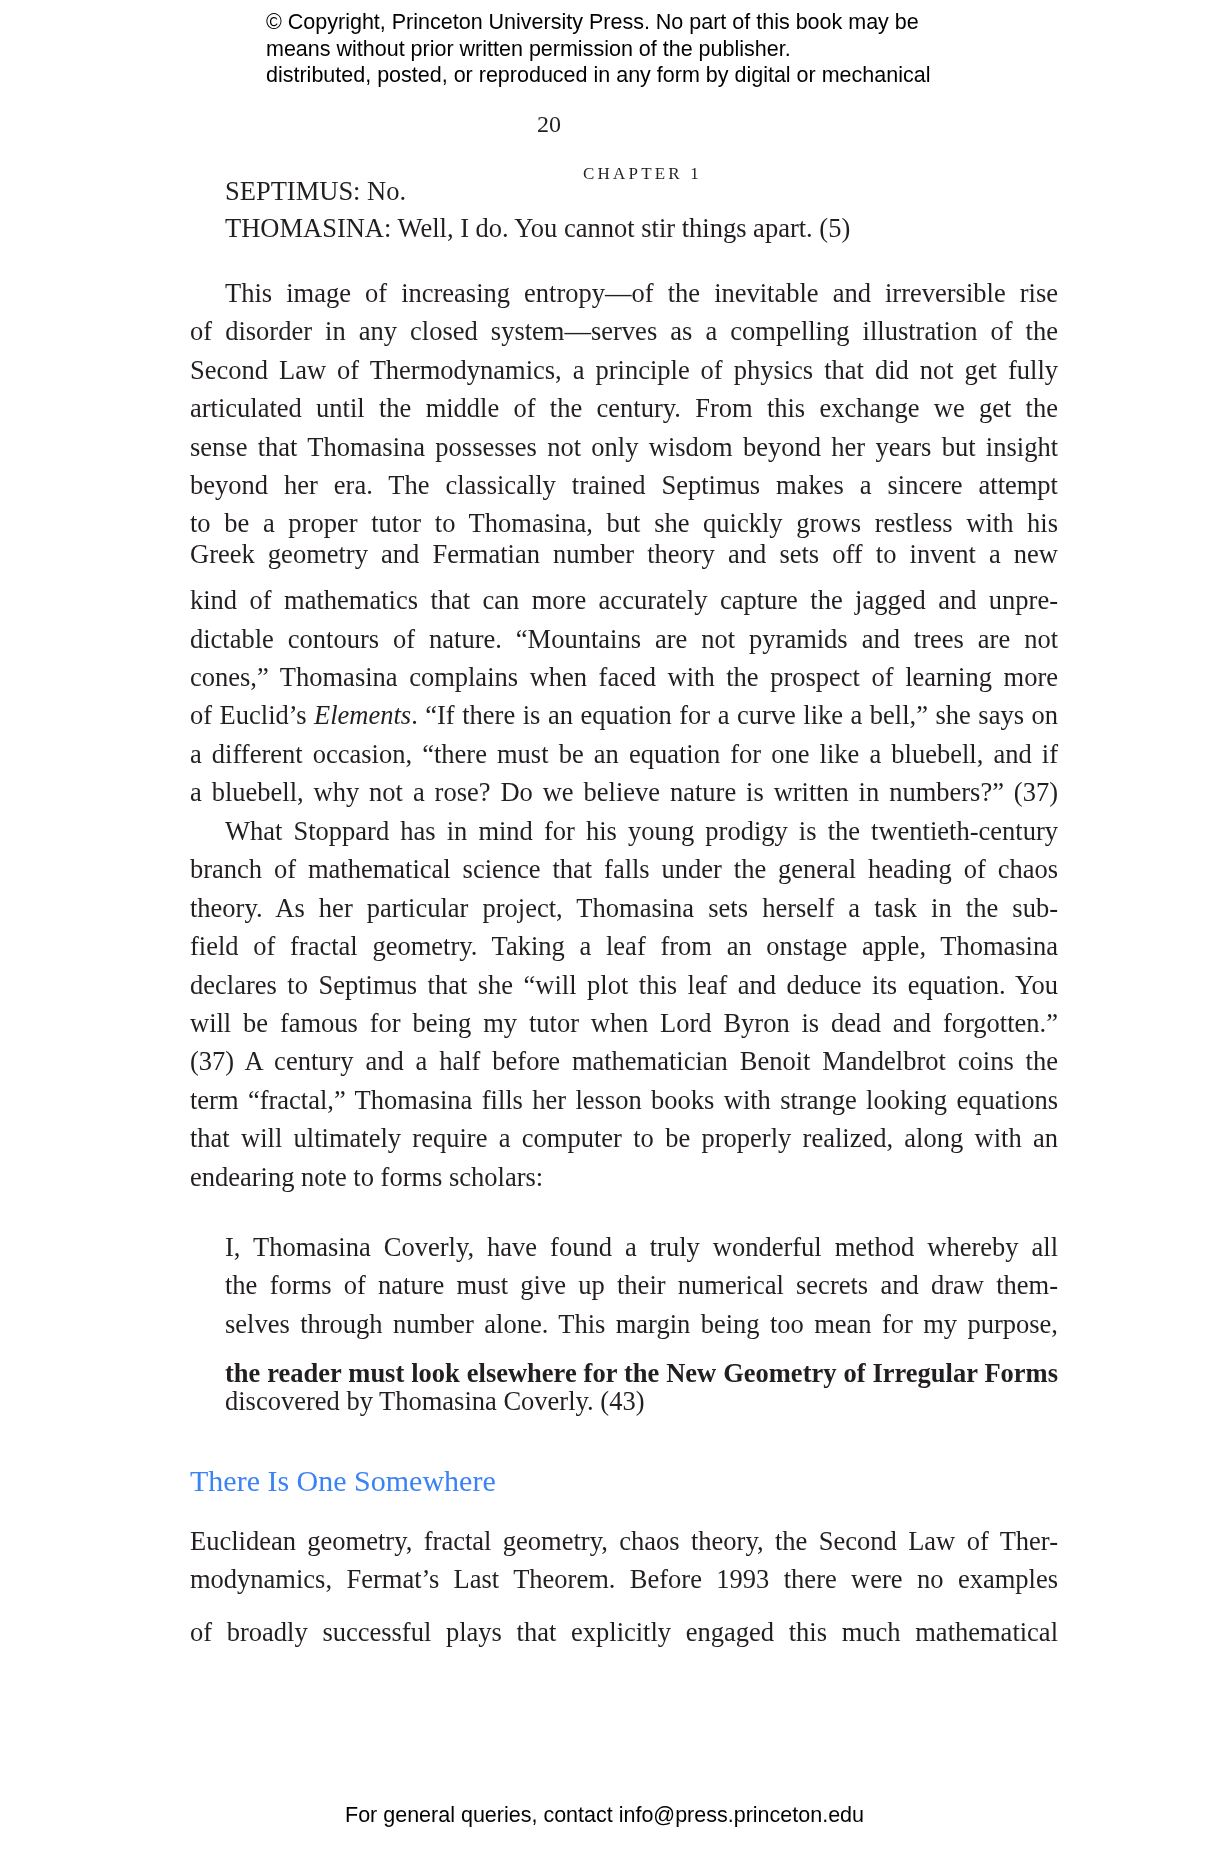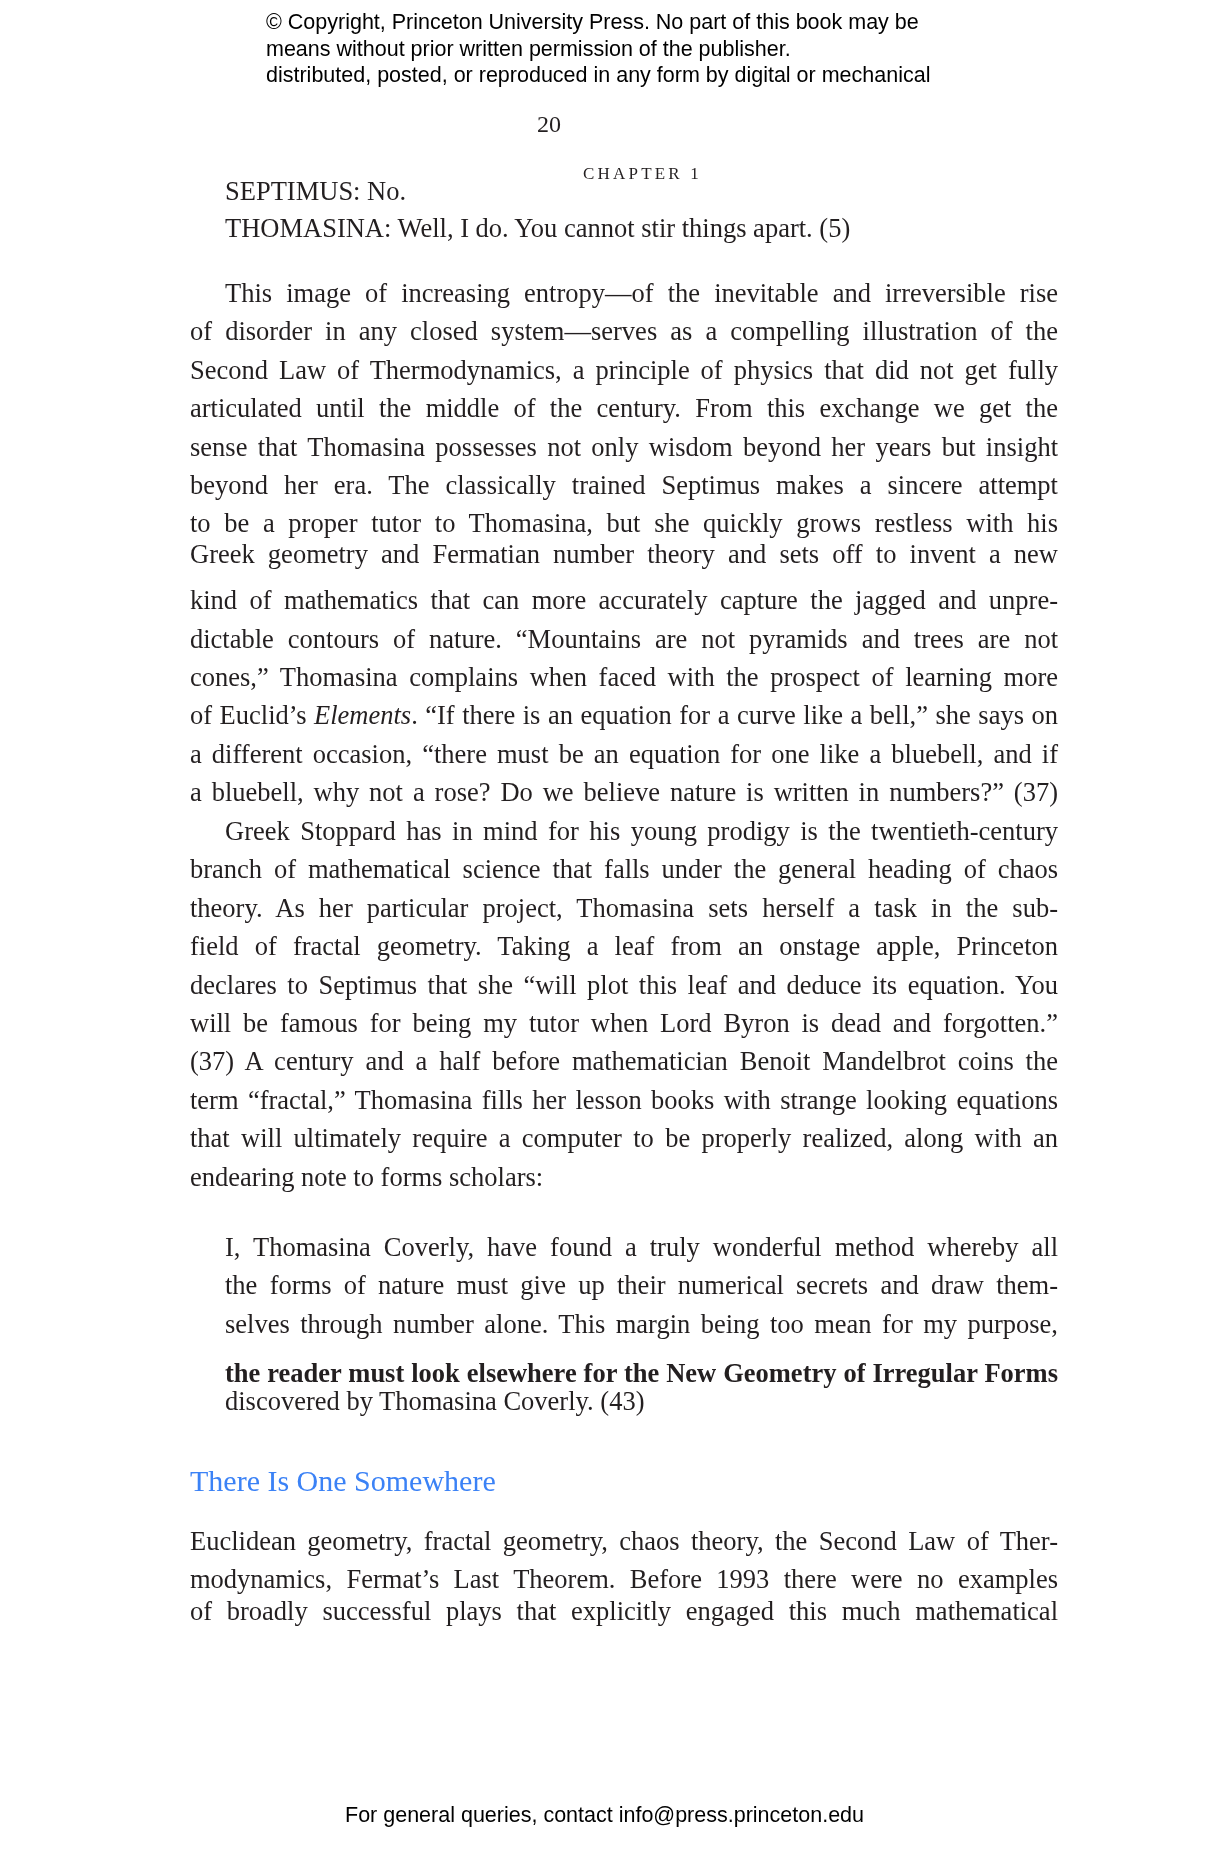--- a/index.html
+++ b/index.html
@@ -129,24 +129,24 @@
   <div class="line" style="top:261px;">Greek geometry and Fermatian number theory and sets off to invent a new</div>
   <div class="line" style="top:307.2px;">kind of mathematics that can more accurately capture the jagged and unpre-</div>
   <div class="line" style="top:345.6px;">dictable contours of nature. “Mountains are not pyramids and trees are not</div>
   <div class="line" style="top:384px;">cones,” Thomasina complains when faced with the prospect of learning more</div>
   <div class="line" style="top:422.4px;"><span>of Euclid’s </span><em>Elements</em><span>. “If there is an equation for a curve like a bell,” she says on</span></div>
   <div class="line" style="top:460.8px;">a different occasion, “there must be an equation for one like a bluebell, and if</div>
   <div class="line" style="top:499.2px;">a bluebell, why not a rose? Do we believe nature is written in numbers?” (37)</div>
 </div>
 
 <div class="body-text" style="top:812px;">
-  <div class="line indent" style="top:0px;">Greek Stoppard has in mind for his young prodigy is the twentieth-century</div>
+  <div class="line indent" style="top:0px;">What Stoppard has in mind for his young prodigy is the twentieth-century</div>
   <div class="line" style="top:38.4px;">branch of mathematical science that falls under the general heading of chaos</div>
   <div class="line" style="top:76.8px;">theory. As her particular project, Thomasina sets herself a task in the sub-</div>
-  <div class="line" style="top:115.2px;">field of fractal geometry. Taking a leaf from an onstage apple, Princeton</div>
+  <div class="line" style="top:115.2px;">field of fractal geometry. Taking a leaf from an onstage apple, Thomasina</div>
   <div class="line" style="top:153.6px;">declares to Septimus that she “will plot this leaf and deduce its equation. You</div>
   <div class="line" style="top:192px;">will be famous for being my tutor when Lord Byron is dead and forgotten.”</div>
   <div class="line" style="top:230.4px;">(37) A century and a half before mathematician Benoit Mandelbrot coins the</div>
   <div class="line" style="top:268.8px;">term “fractal,” Thomasina fills her lesson books with strange looking equations</div>
   <div class="line" style="top:307.2px;">that will ultimately require a computer to be properly realized, along with an</div>
   <div class="line last" style="top:345.6px;">endearing note to forms scholars:</div>
 </div>
 
 <div class="body-text" style="top:1228px;">
   <div class="line quote" style="top:0px;">I, Thomasina Coverly, have found a truly wonderful method whereby all</div>
@@ -154,18 +154,18 @@
   <div class="line quote" style="top:76.8px;">selves through number alone. This margin being too mean for my purpose,</div>
   <div class="line quote" style="top:126px;font-weight:bold;">the reader must look elsewhere for the New Geometry of Irregular Forms</div>
   <div class="line quote last" style="top:153.6px;">discovered by Thomasina Coverly. (43)</div>
 </div>
 
 <div class="heading">There Is One Somewhere</div>
 
 <div class="body-text" style="top:1522px;">
   <div class="line" style="top:0px;">Euclidean geometry, fractal geometry, chaos theory, the Second Law of Ther-</div>
   <div class="line" style="top:38.4px;">modynamics, Fermat’s Last Theorem. Before 1993 there were no examples</div>
-  <div class="line" style="top:70px;font-family:Liberation Serif, serif;">of broadly successful plays that explicitly engaged this much mathematical</div>
+  <div class="line" style="top:91px;font-family:Liberation Serif, serif;">of broadly successful plays that explicitly engaged this much mathematical</div>
 </div>
 
 <div class="footer">
   <span>For general queries, contact info@press.princeton.edu</span>
 </div>
 
 </body></html>

